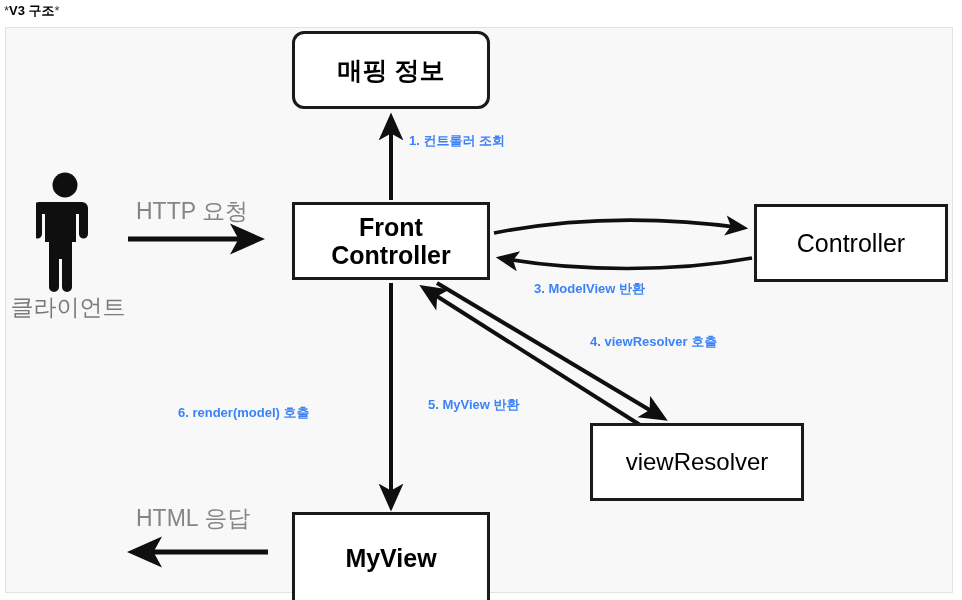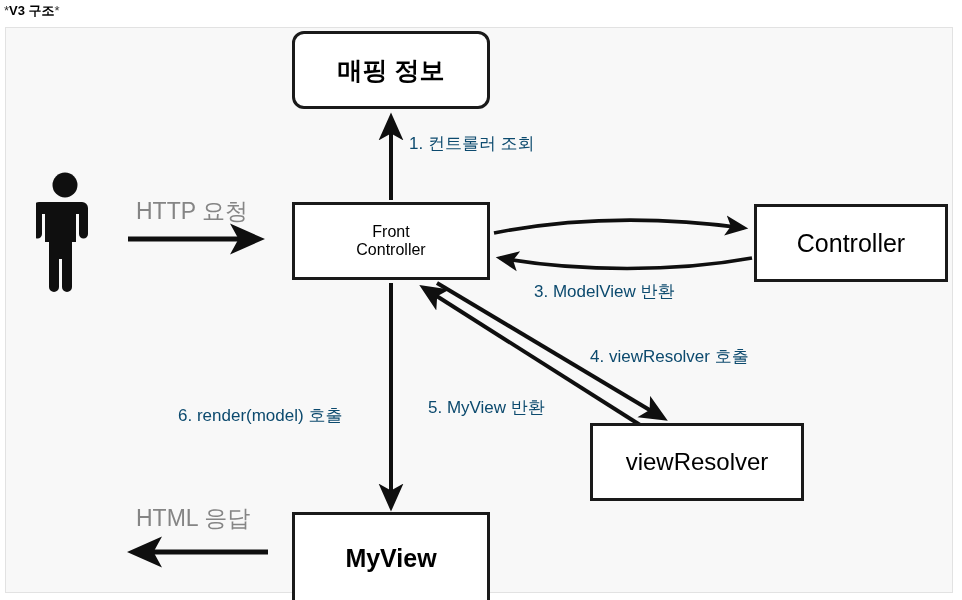--- a/index.html
+++ b/index.html
@@ -74,22 +74,22 @@
     line-height: 1.12;
   }
 
   #node-mapping {
     left: 292px; top: 31px; width: 198px; height: 78px;
     font-size: 25px;
     border-radius: 12px;
   }
   #node-front-controller {
     left: 292px; top: 202px; width: 198px; height: 78px;
-    font-size: 16px;
-    font-weight: 400;
+    font-size: 25px;
+    font-weight: 700;
     white-space: pre-line;
   }
   #node-controller {
     left: 754px; top: 204px; width: 194px; height: 78px;
     font-size: 25px;
     font-weight: 400;
   }
   #node-view-resolver {
     left: 590px; top: 423px; width: 214px; height: 78px;
     font-size: 24px;
@@ -116,36 +116,36 @@
     text-align: center;
     font-size: 23px;
     color: #7a7a7a;
     white-space: nowrap;
   }
 
   
   .edge-label {
     position: absolute;
     white-space: nowrap;
-    color: #0c4a6e;
-    font-weight: 400;
-    font-size: 17px;
+    color: #3b82f6;
+    font-weight: 700;
+    font-size: 13px;
   }
   .edge-label.plain {
     font-weight: 400;
     font-size: 23px;
     color: #858585;
   }
 
   #lbl-http-request { left: 136px; top: 196px; }
   #lbl-html-response { left: 136px; top: 503px; }
   #lbl-1 { left: 409px; top: 132px; }
   #lbl-2 { left: 553px; top: 194px; }
   #lbl-3 { left: 534px; top: 280px; }
-  #lbl-4 { left: 590px; top: 345px; }
+  #lbl-4 { left: 590px; top: 333px; }
   #lbl-5 { left: 428px; top: 396px; }
   #lbl-6 { left: 178px; top: 404px; }
 </style>
 </head>
 <body>
 
 <div id="root">
 
   <div class="page-title">
     <span class="ast">*</span><span class="ttl">V3 구조</span><span class="ast">*</span>
@@ -177,20 +177,21 @@
 
     <line x1="391" y1="283" x2="391" y2="506" stroke="#0f0f0f" stroke-width="4" marker-end="url(#ahBig)"></line>
 
     <line x1="268" y1="552" x2="134" y2="552" stroke="#0f0f0f" stroke-width="5" marker-end="url(#ahBig)"></line>
   </svg>
 
   <svg class="actor" viewBox="0 0 58 120" xmlns="http://www.w3.org/2000/svg">
     <circle cx="29" cy="13" r="12.5" fill="#0f0f0f"></circle>
     <path d="M16,30 h26 a6,6 0 0 1 6,6 v26 a4.5,4.5 0 0 1 -9,0 v-20 h-3 v28 h-4 v45 a5,5 0 0 1 -10,0 v-28 h-3 v28 a5,5 0 0 1 -10,0 v-45 h-4 v-28 h-3 v20 a4.5,4.5 0 0 1 -9,0 v-26 a6,6 0 0 1 6,-6 z" transform="translate(4,0)" fill="#0f0f0f"></path>
   </svg>
+  <div class="actor-label">클라이언트</div>
 
   <div class="node" id="node-mapping">매핑 정보</div>
 
   <div class="node" id="node-front-controller">Front
 Controller</div>
 
   <div class="node" id="node-controller">Controller</div>
 
   <div class="node" id="node-view-resolver">viewResolver</div>
 

